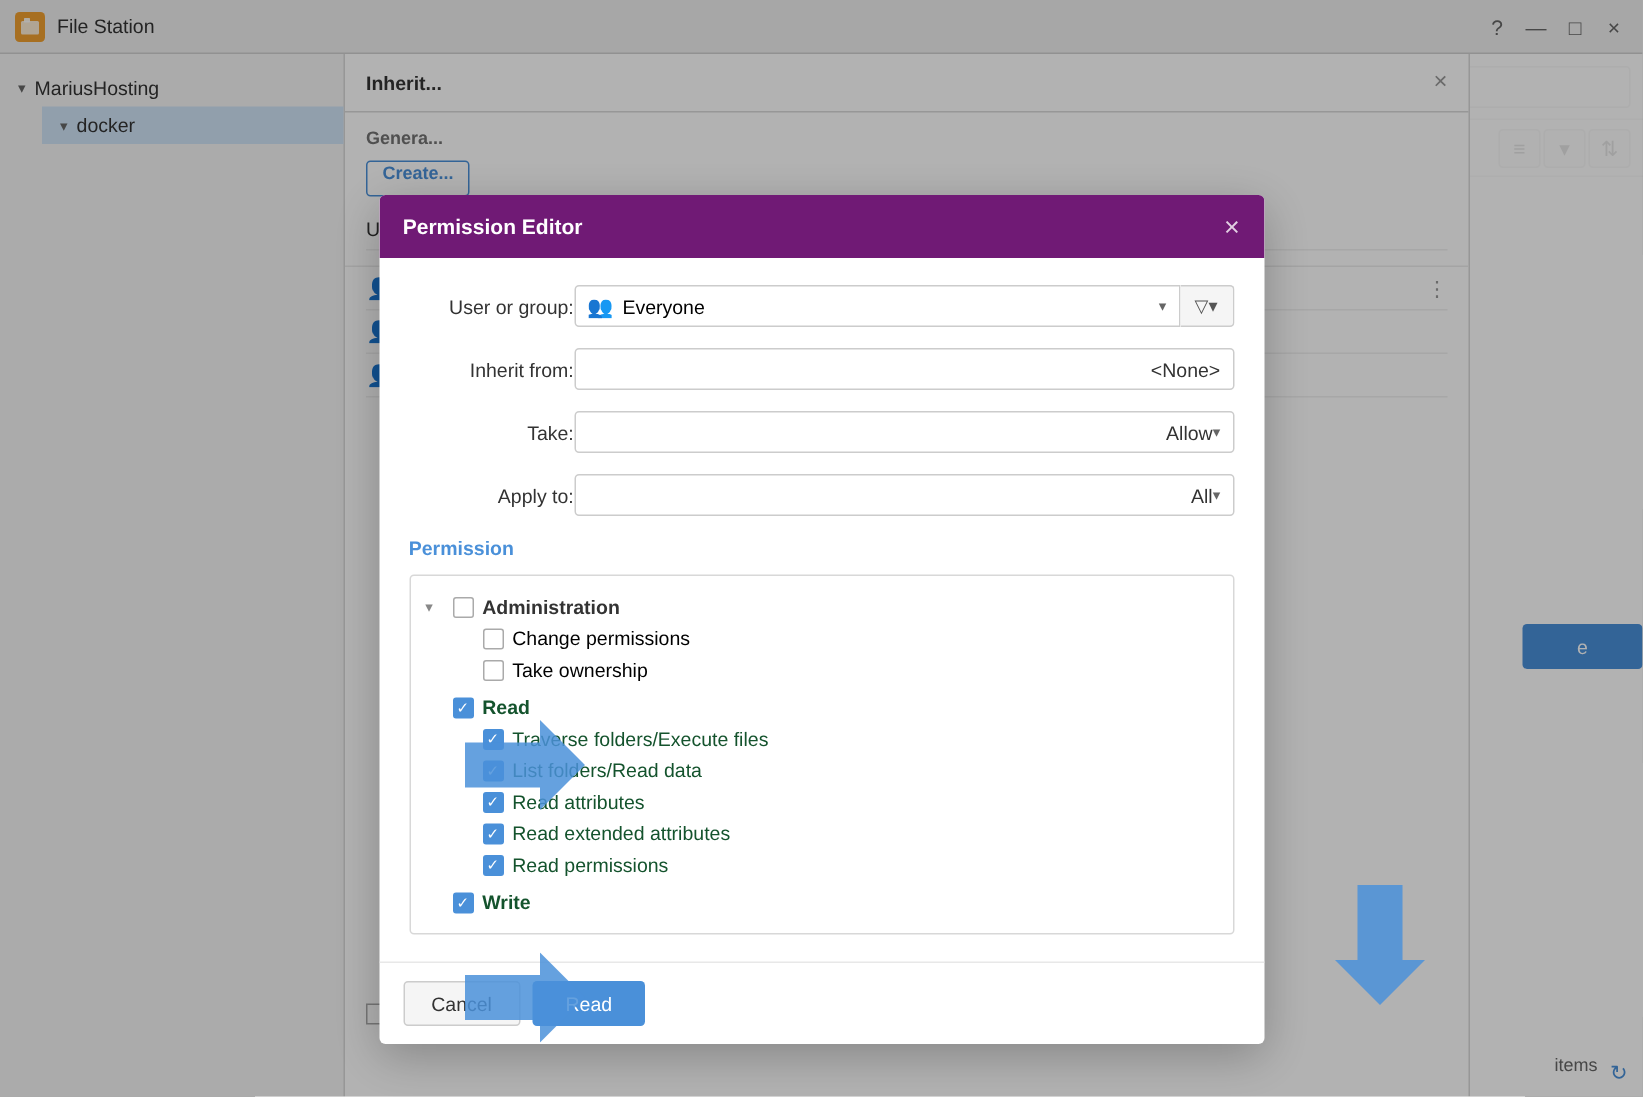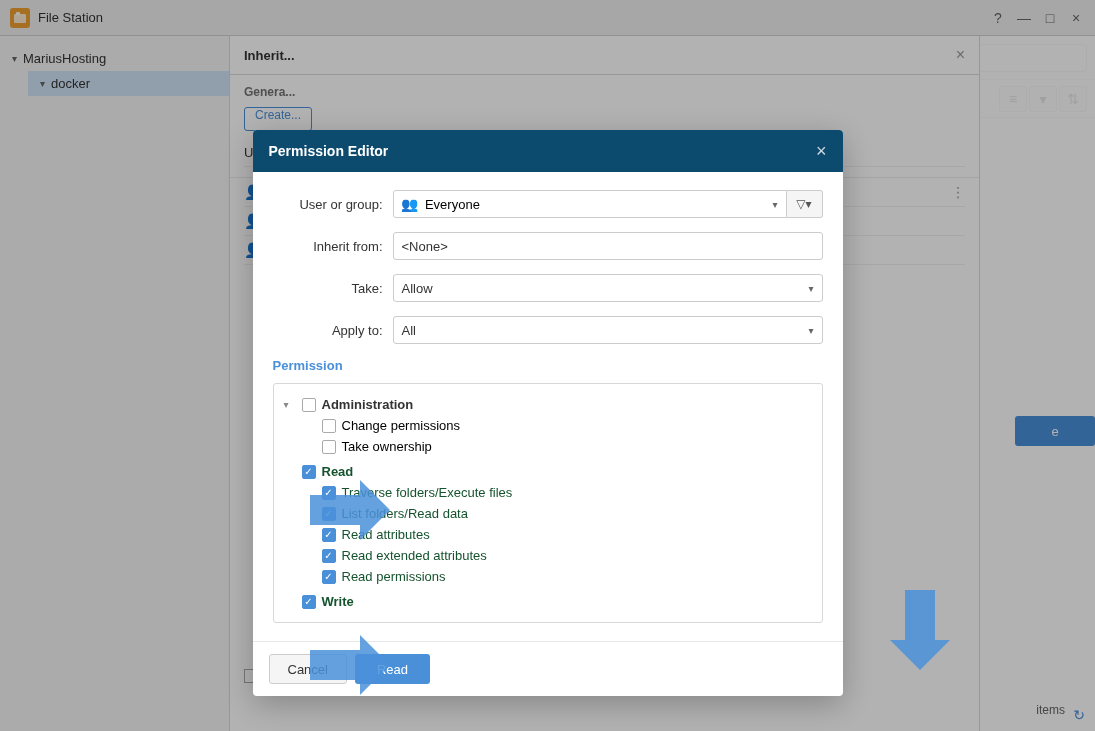--- a/index.html
+++ b/index.html
@@ -46,40 +46,40 @@
     
     .properties-overlay { position: absolute; top: 0; left: 0; right: 0; bottom: 0; background: rgba(255,255,255,0.85); z-index: 1; }
     .properties-panel { position: absolute; top: 0; left: 0; width: 750px; background: #fff; border-right: 1px solid #d8d8d8; height: 100%; }
     .properties-header { padding: 10px 14px; border-bottom: 1px solid #d8d8d8; display: flex; justify-content: space-between; align-items: center; }
     .properties-title { font-size: 13px; font-weight: 600; color: #333; }
     .properties-close { color: #999; cursor: pointer; font-size: 16px; }
 
     
     .prop-section { padding: 10px 14px; border-bottom: 1px solid #ebebeb; }
     .prop-section-title { font-size: 12px; font-weight: 600; color: #737373; margin-bottom: 8px; }
-    .create-row { display: flex; gap: 6px; margin-bottom: 8px; }
+    .create-row { display: flex; gap: 6px; margin-bottom: 8px; font-weight: bold; }
     .create-btn { height: 24px; padding: 0 10px; border: 1px solid #4a90d9; border-radius: 3px; color: #4a90d9; background: #fff; font-size: 12px; cursor: pointer; }
 
     
     .perm-rows { padding: 0 14px; }
     .perm-row { display: flex; align-items: center; padding: 6px 0; border-bottom: 1px solid #f0f0f0; gap: 8px; }
     .perm-row-icon { color: #666; font-size: 14px; }
     .perm-row-text { font-size: 13px; color: #333; }
     .perm-row-more { color: #999; font-size: 14px; margin-left: auto; cursor: pointer; }
 
     
     .modal-backdrop { position: fixed; top: 0; left: 0; right: 0; bottom: 0; background: rgba(0,0,0,0.3); z-index: 100; display: flex; align-items: flex-start; justify-content: center; padding-top: 130px; }
     .modal { width: 590px; background: #fff; border-radius: 4px; box-shadow: 0 8px 32px rgba(0,0,0,0.25); overflow: hidden; }
-    .modal-header { background: #0c4a6e; padding: 12px 16px; display: flex; justify-content: space-between; align-items: center; }
+    .modal-header { background: #701a75; padding: 12px 16px; display: flex; justify-content: space-between; align-items: center; }
     .modal-title { color: #fff; font-size: 14px; font-weight: 600; }
     .modal-close { color: rgba(255,255,255,0.8); cursor: pointer; font-size: 18px; line-height: 1; }
     .modal-body { padding: 18px 20px; }
-    .form-row { display: flex; align-items: center; margin-bottom: 14px; gap: 10px; }
+    .form-row { display: flex; align-items: center; margin-bottom: 14px; gap: 0; }
     .form-label { width: 110px; font-size: 13px; color: #333; text-align: right; flex-shrink: 0; }
-    .form-control { flex: 1; height: 28px; border: 1px solid #ccc; border-radius: 3px; padding: 0 8px; font-size: 13px; display: flex; align-items: center; background: #fff; position: relative; }
+    .form-control { flex: 1; height: 28px; border: 1px solid #ccc; border-radius: 3px; padding: 0 8px; font-size: 13px; display: flex; align-items: center; background: #fff; position: relative; text-align: right; }
     .form-control-text { flex: 1; color: #333; font-size: 13px; }
     .form-control-arrow { color: #666; font-size: 10px; }
     .filter-btn { height: 28px; width: 36px; border: 1px solid #ccc; border-left: none; border-radius: 0 3px 3px 0; background: #f5f5f5; cursor: pointer; display: flex; align-items: center; justify-content: center; color: #555; font-size: 12px; }
     .user-group-row { flex: 1; display: flex; gap: 0; }
     .user-group-select { flex: 1; height: 28px; border: 1px solid #ccc; border-radius: 3px 0 0 3px; padding: 0 8px; font-size: 13px; display: flex; align-items: center; background: #fff; cursor: pointer; }
     .select-arrow { color: #666; font-size: 10px; margin-left: auto; }
     .user-icon { color: #666; font-size: 14px; margin-right: 6px; }
 
     .permission-section-label { color: #4a90d9; font-size: 13px; font-weight: 600; margin-bottom: 10px; }
 

